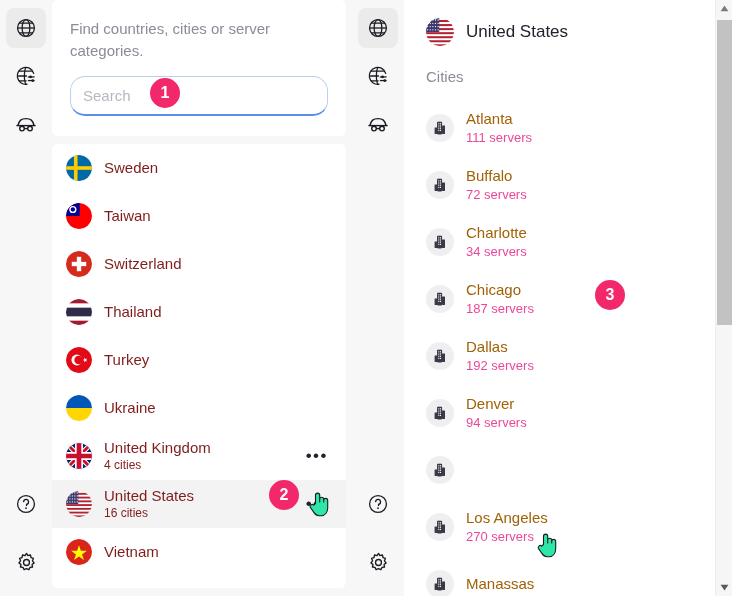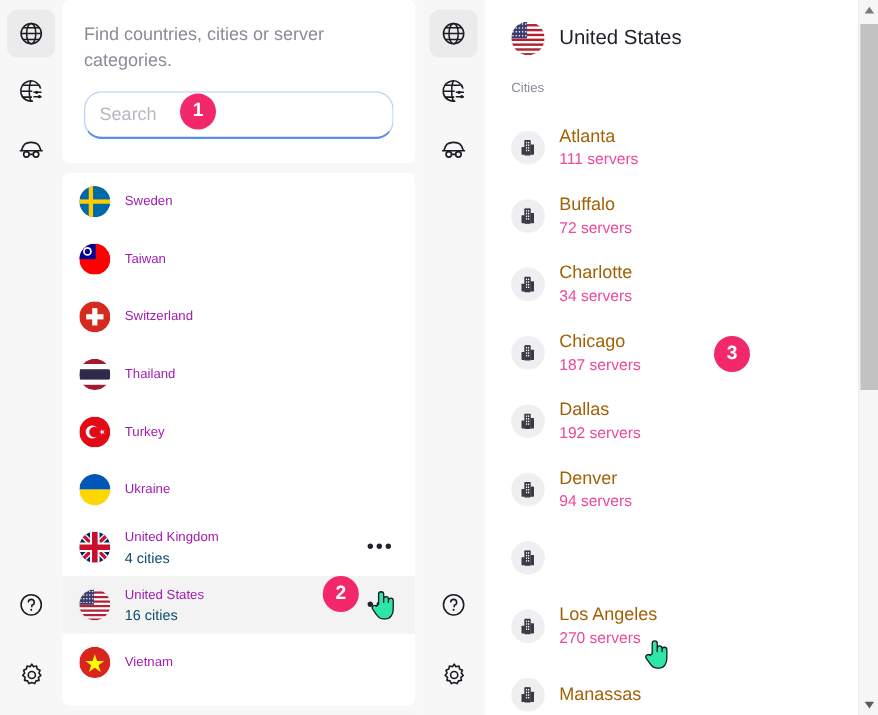--- a/index.html
+++ b/index.html
@@ -83,33 +83,33 @@
   }
   .country-row.selected { background: #f3f3f3; }
   .flag {
     width: 26px; height: 26px; border-radius: 50%;
     flex: 0 0 26px; margin-right: 12px;
     overflow: hidden; position: relative;
     box-shadow: 0 0 0 0.5px rgba(0,0,0,0.06);
   }
   .flag svg { display: block; width: 26px; height: 26px; }
   .country-text { display: flex; flex-direction: column; justify-content: center; }
-  .country-name { font-size: 11px; color: #a21caf; line-height: 18px; }
-  .country-sub { font-size: 12px; color: #0c4a6e; line-height: 15px; margin-top: 1px; }
+  .country-name { font-size: 15px; color: #7f1d1d; line-height: 18px; }
+  .country-sub { font-size: 12px; color: #7f1d1d; line-height: 15px; margin-top: 1px; }
   .row-spacer { flex: 1 1 auto; }
   .dots { color: #22222c; font-size: 17px; letter-spacing: 1.5px; line-height: 10px; padding-right: 4px; }
 
   
   .content-right { flex: 1 1 auto; position: relative; background: #ffffff; overflow: hidden; }
   .cities-inner { padding: 18px 0 0 22px; }
   .country-header { display: flex; align-items: center; margin-bottom: 22px; }
   .country-header .flag { width: 28px; height: 28px; flex: 0 0 28px; margin-right: 12px; }
   .country-header .flag svg { width: 28px; height: 28px; }
   .country-header-name { font-size: 17px; color: #22222c; }
-  .cities-label { font-size: 11px; color: #8b8b99; margin-bottom: 14px; }
+  .cities-label { font-size: 15px; color: #8b8b99; margin-bottom: 14px; }
 
   .city-row { display: flex; align-items: center; height: 57px; }
   .city-icon {
     width: 28px; height: 28px; border-radius: 50%;
     background: #efeff1;
     flex: 0 0 28px; margin-right: 12px;
     display: flex; align-items: center; justify-content: center;
     color: #3a3a46;
   }
   .city-text { display: flex; flex-direction: column; }

